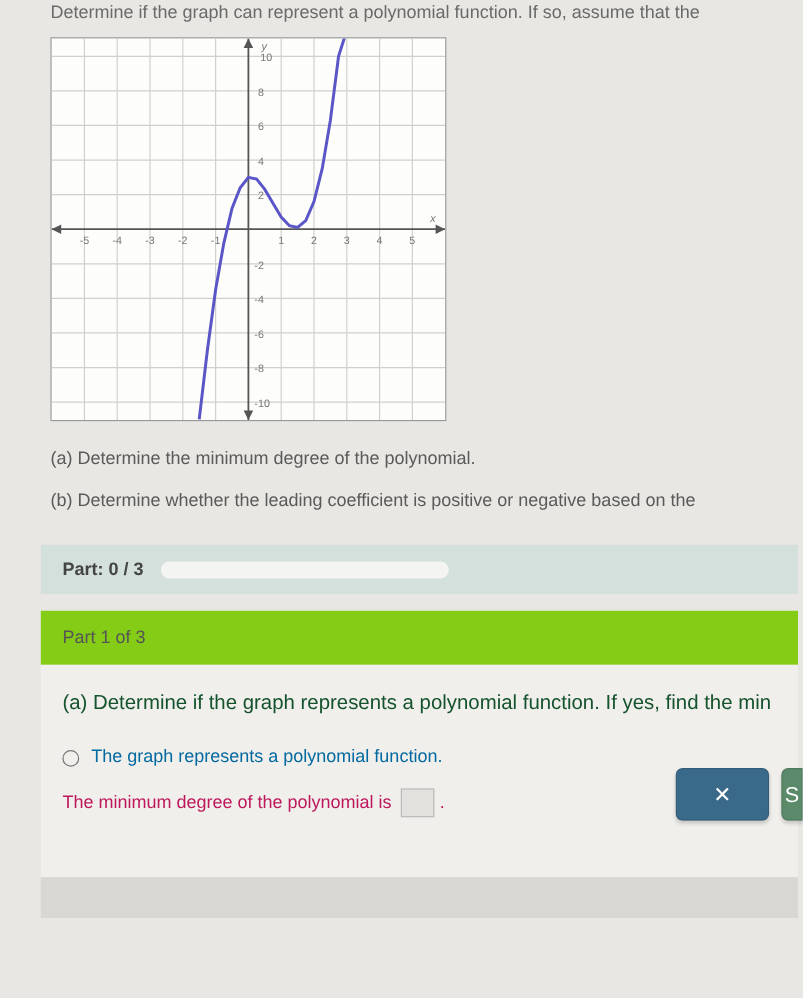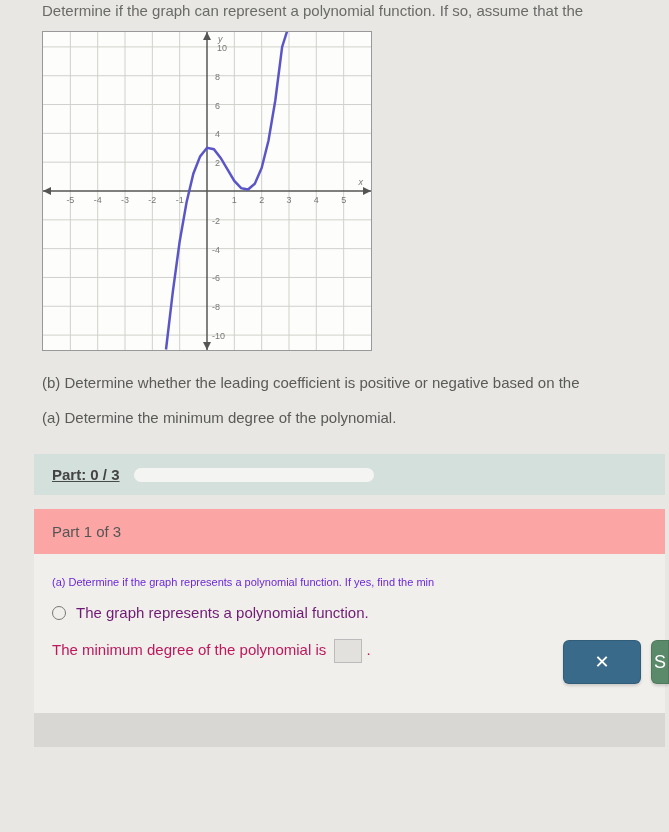--- a/index.html
+++ b/index.html
@@ -35,57 +35,56 @@
       margin-bottom: 22px;
     }
     .sub-questions div { margin-bottom: 6px; }
     .part-progress {
       background: #d4e0dc;
       padding: 12px 18px;
       margin-left: -8px;
       display: flex;
       align-items: center;
       gap: 14px;
-      text-decoration: underline;
     }
     .part-progress-label {
       font-weight: bold;
       color: #444;
       font-size: 15px;
     }
     .progress-bar {
       width: 240px;
       height: 14px;
       background: #f4f4f2;
       border-radius: 7px;
     }
     .part-header {
-      background: #fca5a5;
+      background: #84cc16;
       padding: 14px 18px;
       margin-left: -8px;
       margin-top: 14px;
       color: #555;
       font-size: 15px;
     }
     .part-body {
       background: #f0efeb;
       margin-left: -8px;
       padding: 22px 18px 28px 18px;
     }
     .part-prompt {
-      font-size: 11px;
-      color: #6d28d9;
-      margin-bottom: 16px;
+      font-size: 17px;
+      color: #14532d;
+      margin-bottom: 26px;
     }
     .option-row {
       display: flex;
-      align-items: center;
+      align-items: flex-end;
       margin-bottom: 18px;
       font-size: 15px;
-      color: #701a75;
+      color: #0369a1;
     }
     .radio {
       width: 14px;
       height: 14px;
       border: 1.5px solid #777;
       border-radius: 50%;
       margin-right: 10px;
       flex-shrink: 0;
     }
     .fill-box {
@@ -224,22 +223,22 @@
                L 213.1 152.75 
                L 220 136.8 
                L 226.9 109.25 
                L 233.75 68.65 
                L 240.6 15 
                L 247.5 -6.75" fill="none" stroke="#5a56c7" stroke-width="2.5"></path>
     </svg>
   </div>
 
   <div class="sub-questions">
+    <div>(a) Determine the minimum degree of the polynomial.</div>
     <div>(b) Determine whether the leading coefficient is positive or negative based on the</div>
-    <div>(a) Determine the minimum degree of the polynomial.</div>
   </div>
 
   <div class="part-progress">
     <span class="part-progress-label">Part: 0 / 3</span>
     <div class="progress-bar"></div>
   </div>
 
   <div class="part-header">Part 1 of 3</div>
 
   <div class="part-body">

